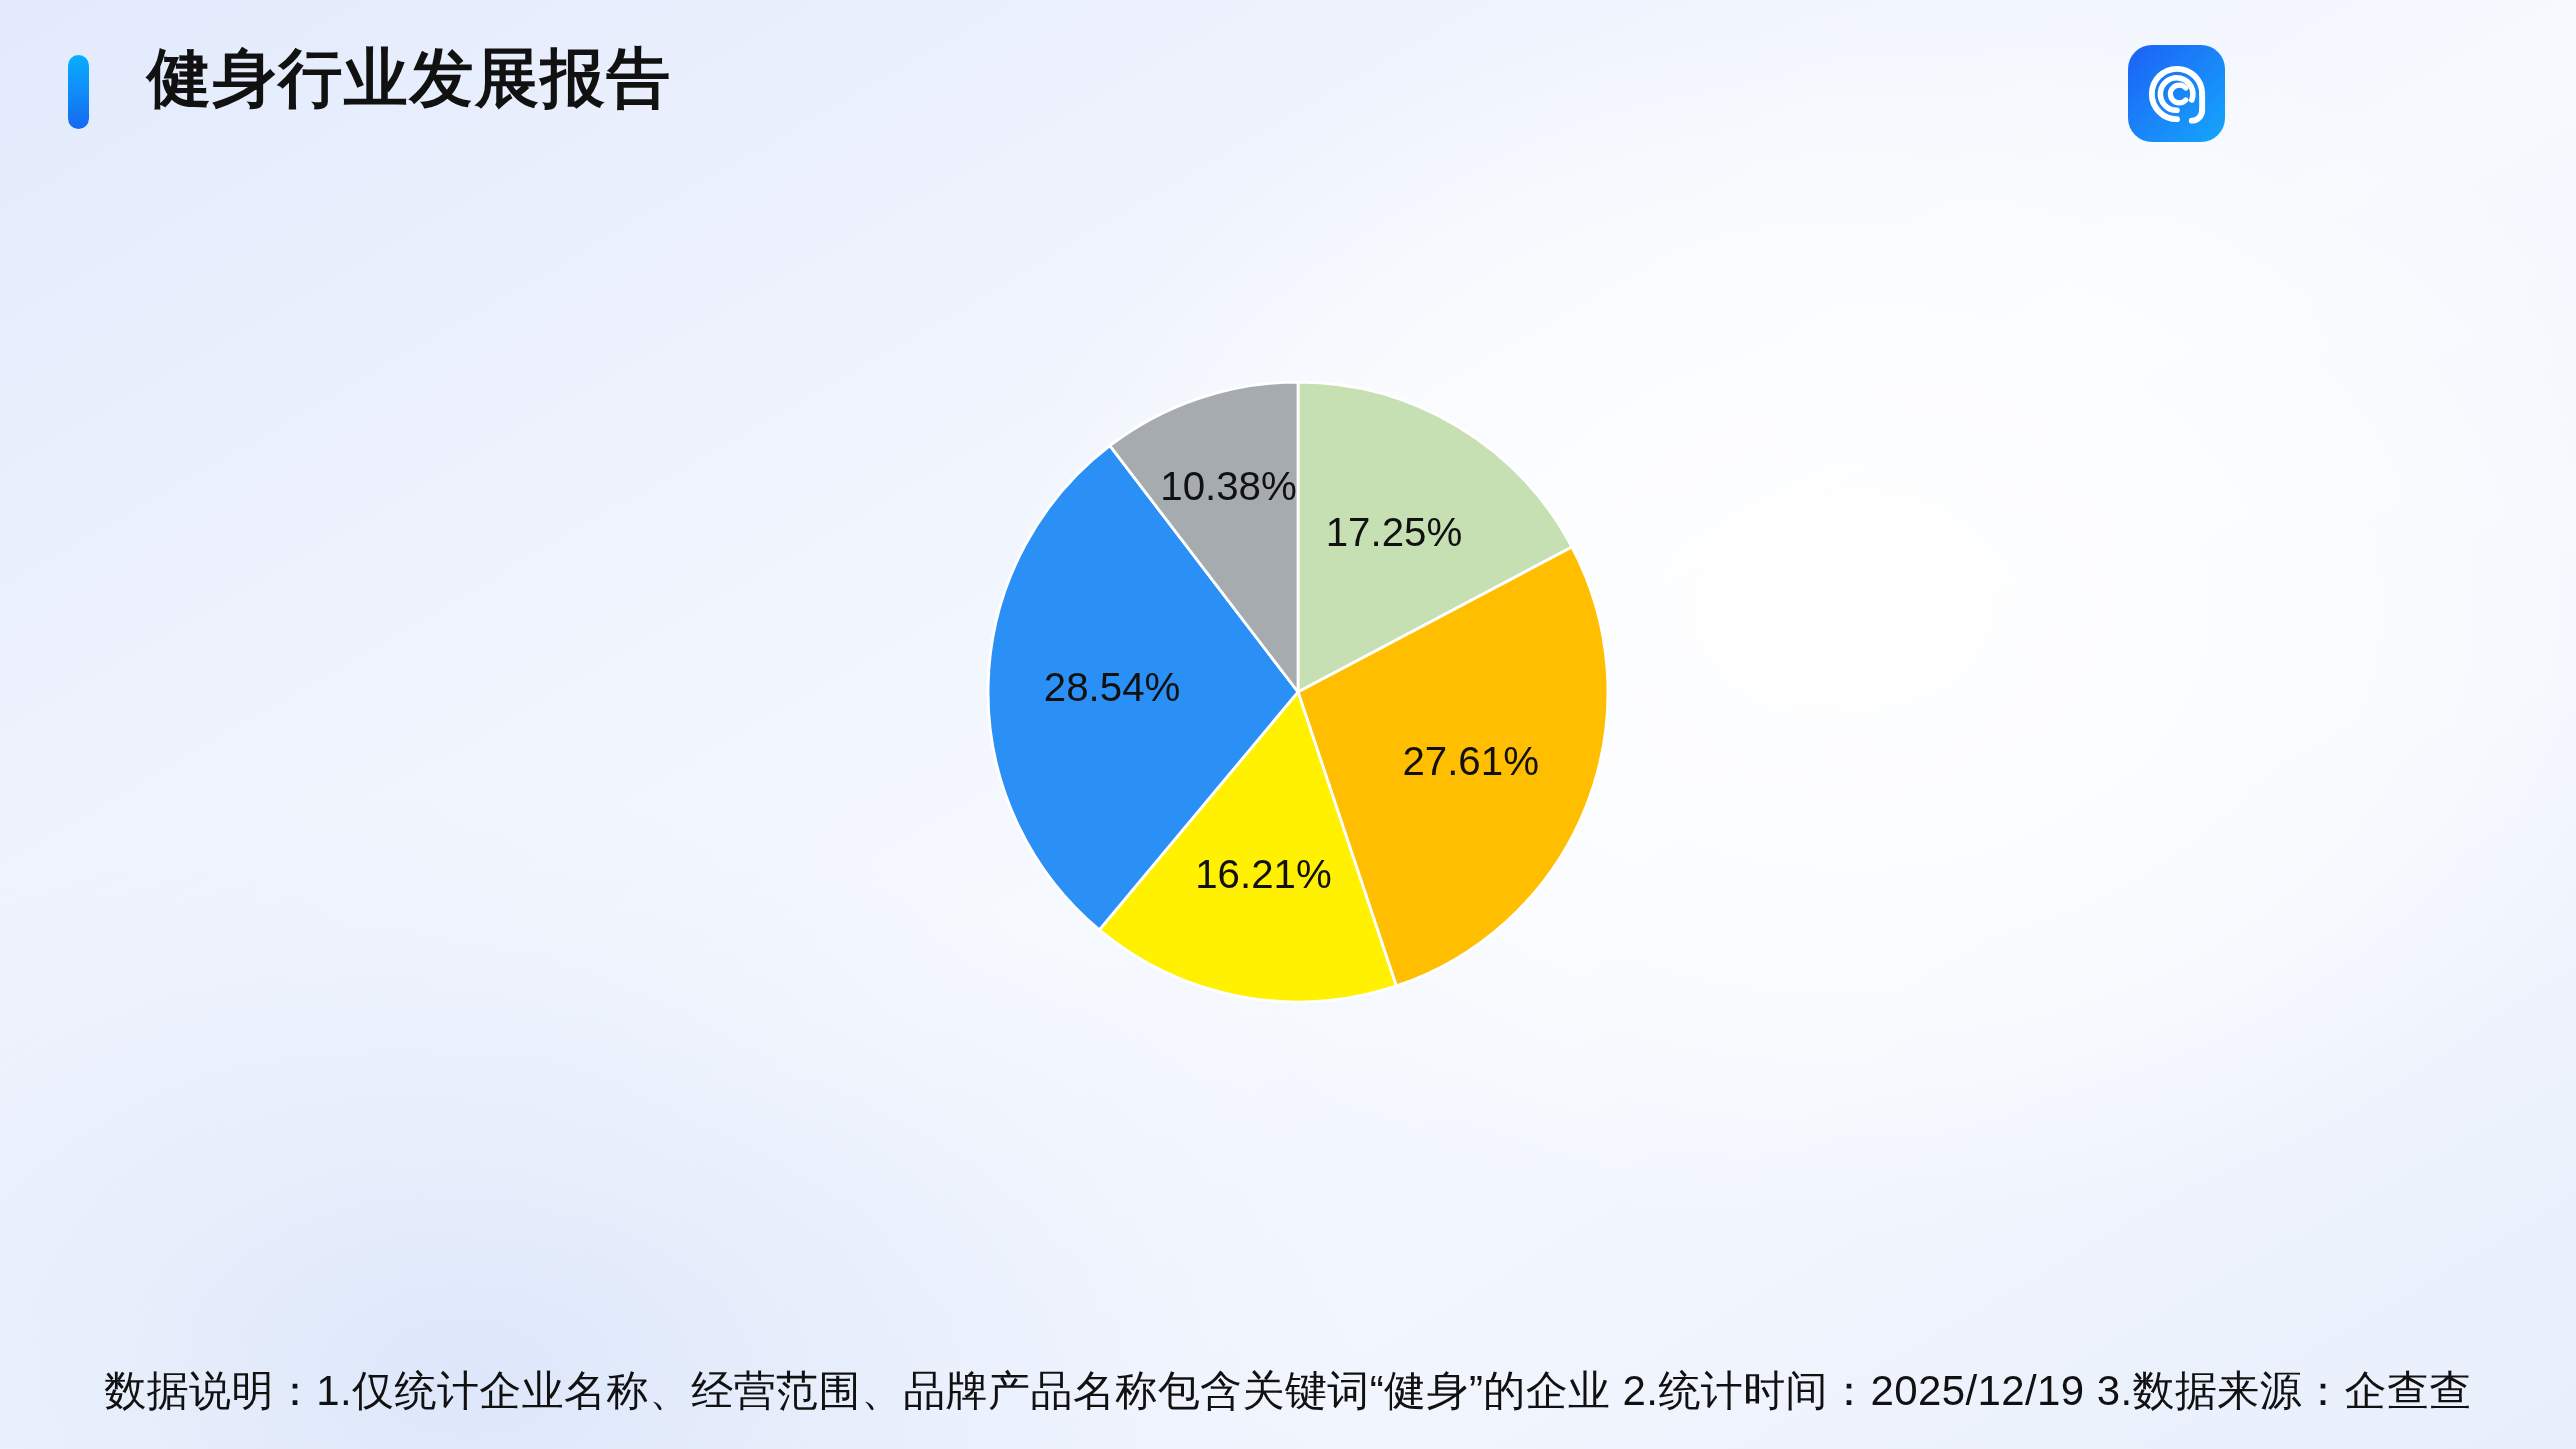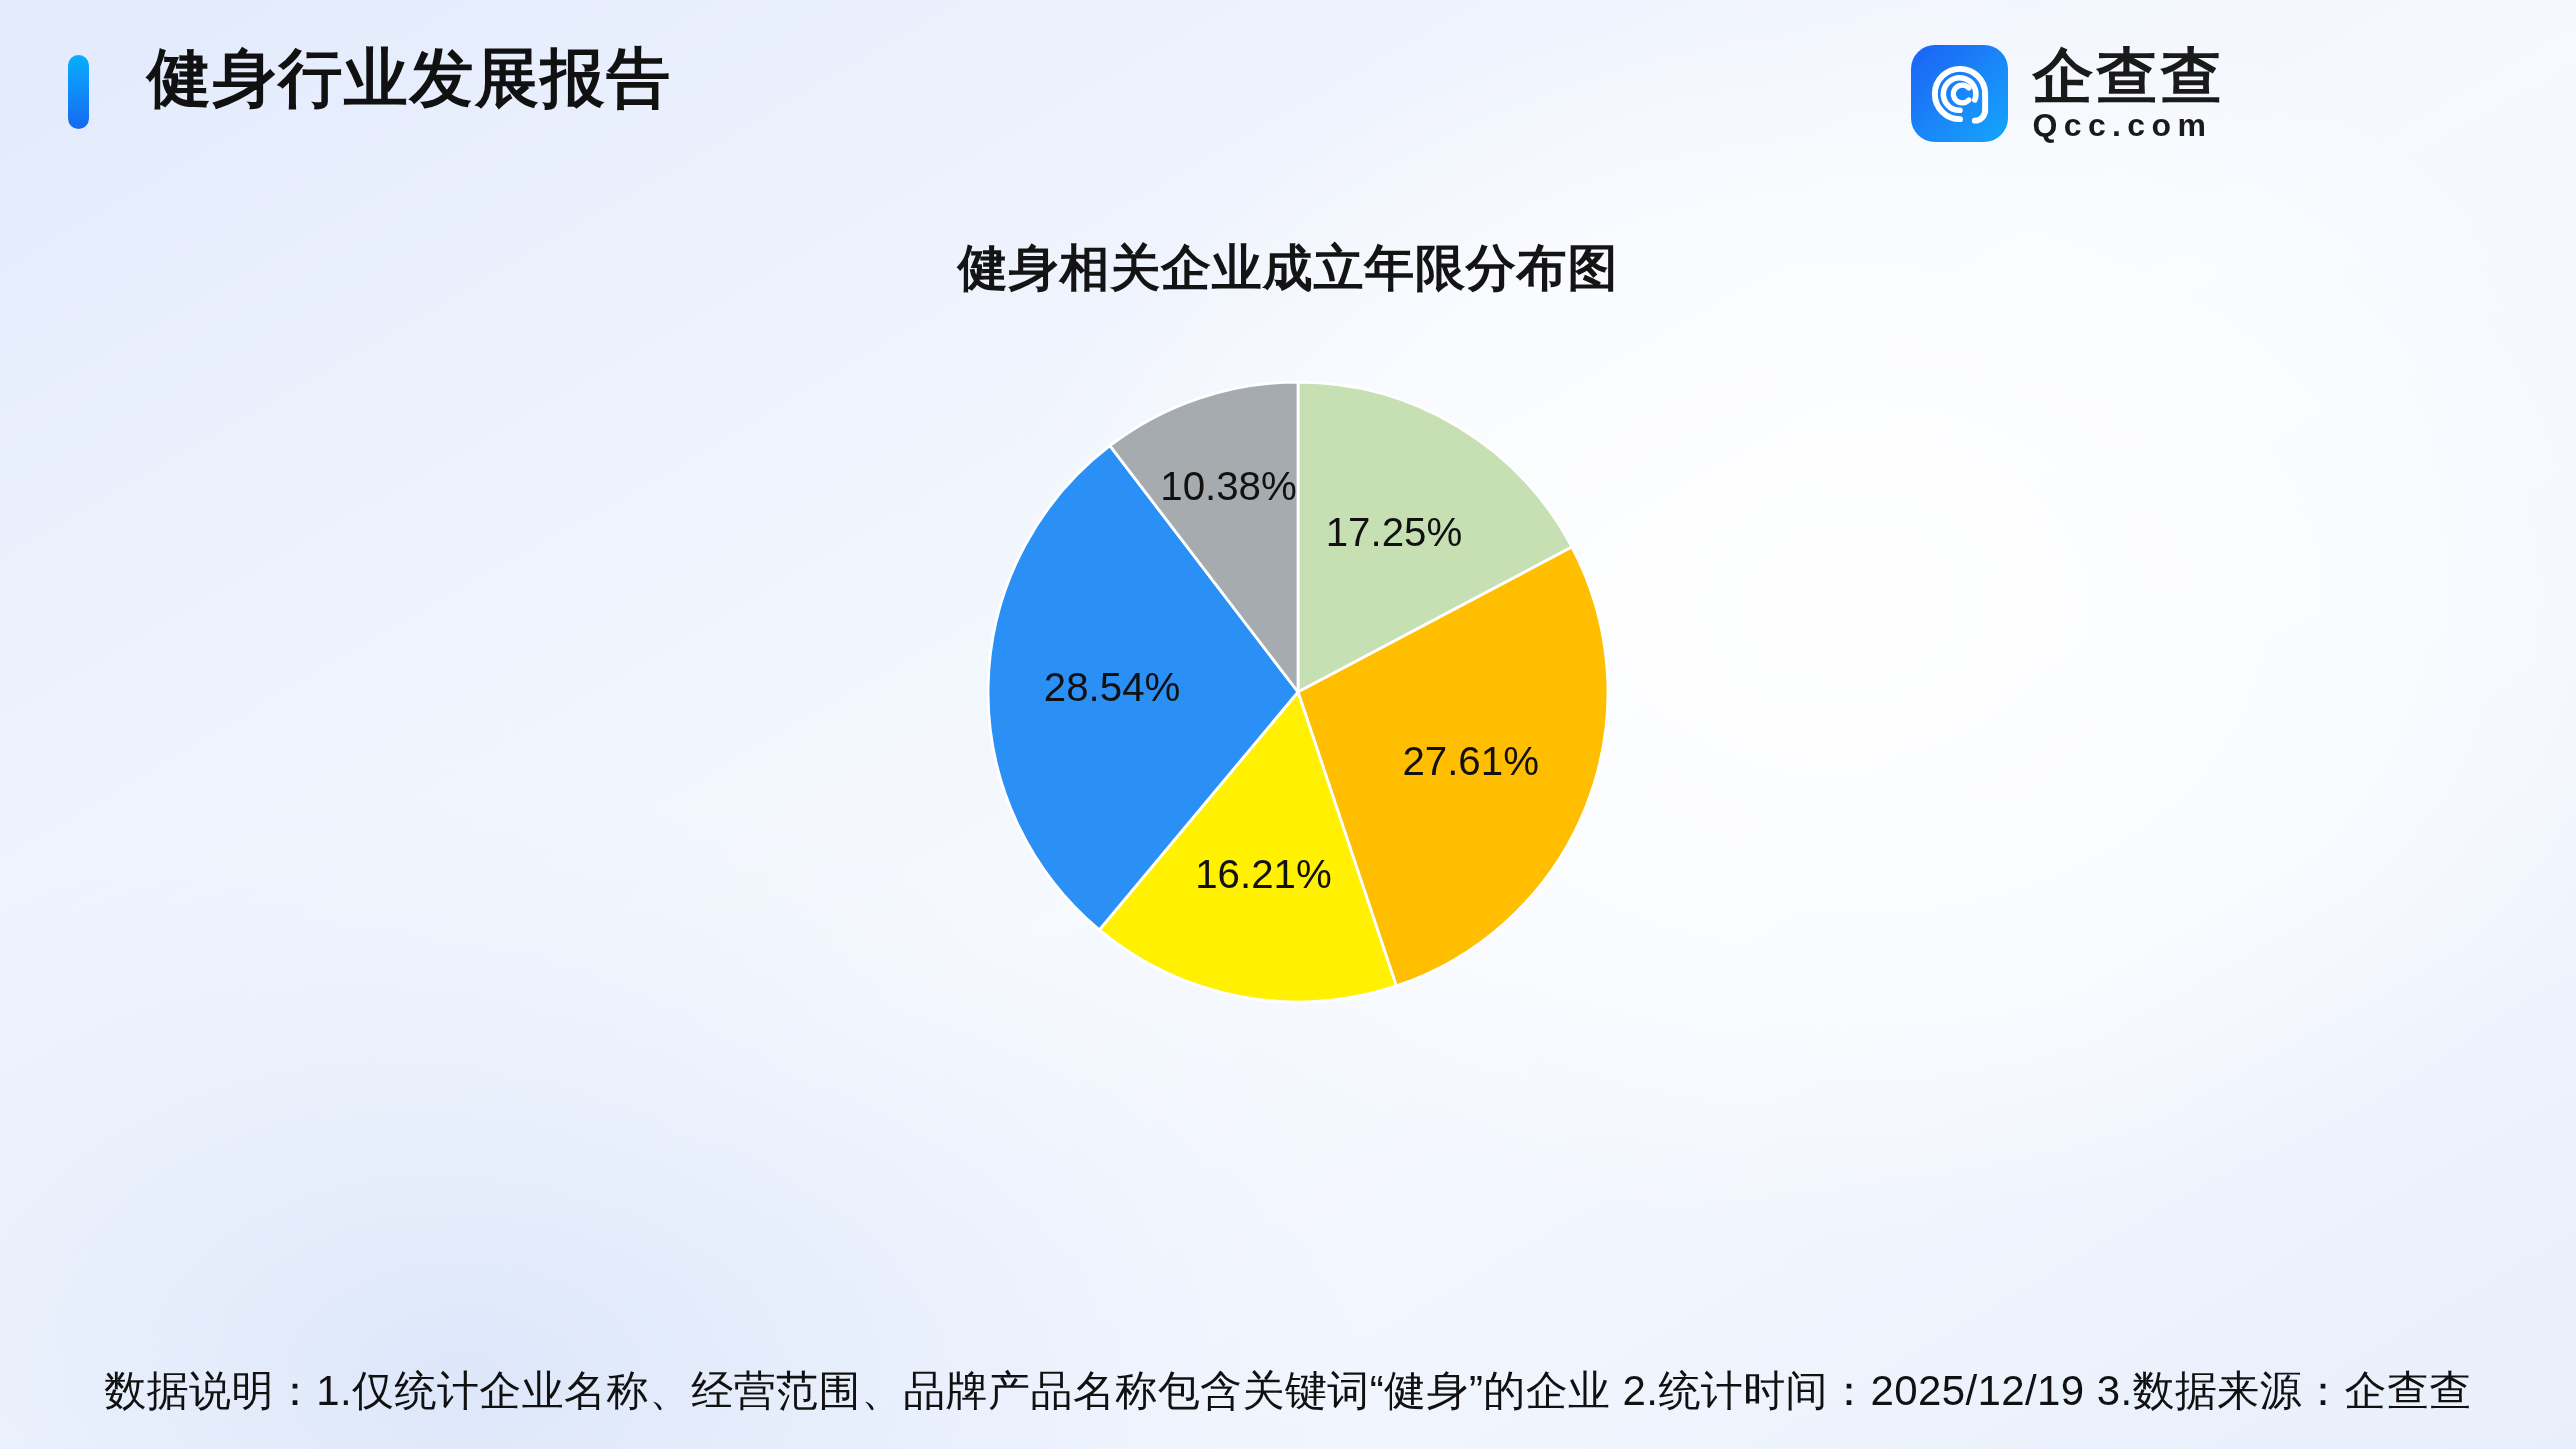--- a/index.html
+++ b/index.html
@@ -184,28 +184,23 @@
         <svg width="74" height="74" viewBox="0 0 100 100" aria-hidden="true">
           <g fill="none" stroke="#FFFFFF" stroke-linecap="round">
             <path d="M84 50 A34 34 0 1 0 50 84" stroke-width="8"></path>
             <path d="M84 50 L84 72" stroke-width="8"></path>
             <path d="M84 72 A14 14 0 0 1 70 86" stroke-width="8"></path>
             <path d="M70 58 A22 22 0 1 0 50 72" stroke-width="7.5"></path>
             <path d="M62 42 A12 12 0 1 0 62 58" stroke-width="7"></path>
           </g>
         </svg>
       </div>
-      <div class="brand-text">
-        <div class="brand-cn">企查查</div>
-        <div class="brand-en">Qcc.com</div>
-      </div>
     </div>
   </div>
 
-  <div class="chart-title">健身相关企业成立年限分布图</div>
 
   <div class="pie-wrap">
     <svg id="pie-svg" viewBox="0 0 790 790">
         <path d="M 395 395 L 395.00 10.00 A 385 385 0 0 1 735.27 214.88 Z" fill="#C6E0B4" stroke="#FFFFFF" stroke-width="3.5" stroke-linejoin="round"></path>
         <text class="slice-label" x="514.2" y="197.1">17.25%</text>
         <path d="M 395 395 L 735.27 214.88 A 385 385 0 0 1 517.08 760.13 Z" fill="#FFBE00" stroke="#FFFFFF" stroke-width="3.5" stroke-linejoin="round"></path>
         <text class="slice-label" x="609.5" y="480.8">27.61%</text>
         <path d="M 395 395 L 517.08 760.13 A 385 385 0 0 1 148.18 690.47 Z" fill="#FFF100" stroke="#FFFFFF" stroke-width="3.5" stroke-linejoin="round"></path>
         <text class="slice-label" x="352.1" y="622.0">16.21%</text>
         <path d="M 395 395 L 148.18 690.47 A 385 385 0 0 1 161.31 89.04 Z" fill="#2B90F5" stroke="#FFFFFF" stroke-width="3.5" stroke-linejoin="round"></path>

